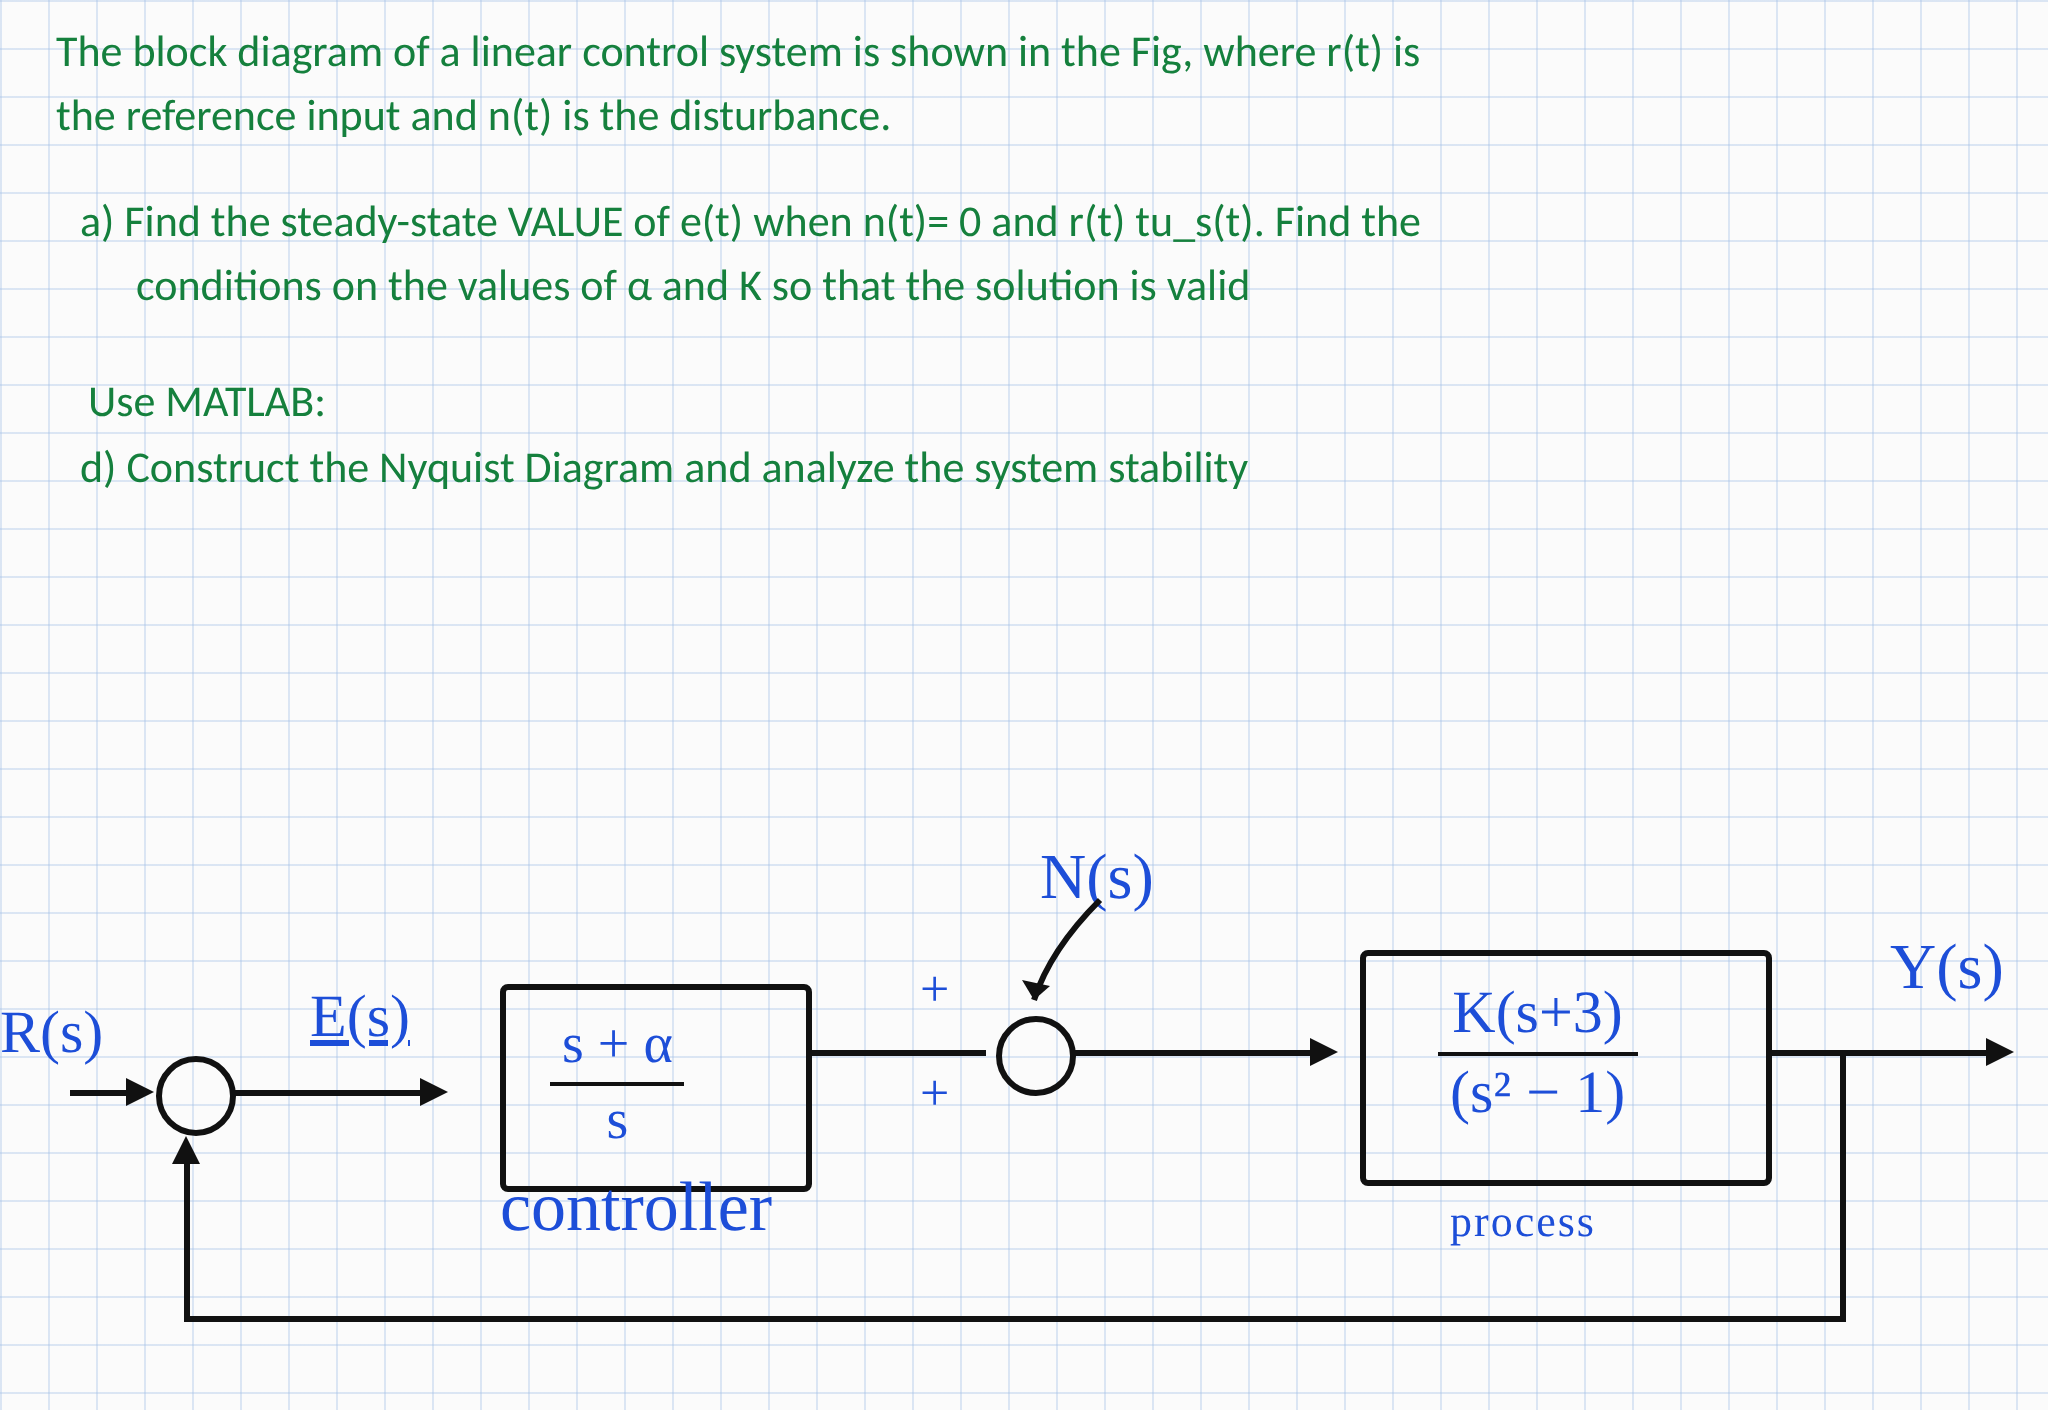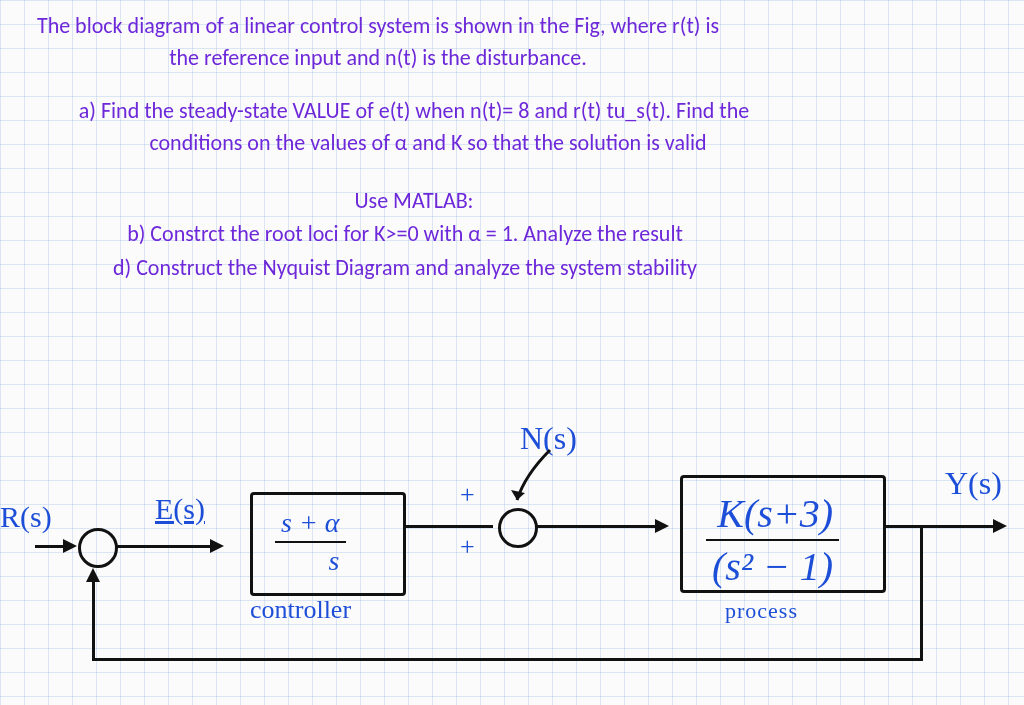--- a/index.html
+++ b/index.html
@@ -13,22 +13,21 @@
     position: relative;
     overflow: hidden;
     background:
       linear-gradient(to right, rgba(160,190,230,0.35) 1px, transparent 1px) 0 0 / 24px 24px,
       linear-gradient(to bottom, rgba(160,190,230,0.35) 1px, transparent 1px) 0 0 / 24px 24px,
       #fbfbfb;
   }
   .text-block {
     position: absolute;
     line-height: 1.45;
-    color: #6d28d9;
-    text-align: center;
+    color: #15803d;
   }
   .indent { margin-left: 38px; text-indent: -28px; padding-left: 0; }
   .li { margin-bottom: 2px; }
 
   
   .hand {
     position: absolute;
     font-family: "Comic Sans MS", "Segoe Script", cursive;
     color: #1d4ed8;
   }
@@ -50,23 +49,22 @@
   .sumcircle {
     position: absolute;
     width: 34px;
     height: 34px;
     border: 3px solid #111;
     border-radius: 50%;
   }
 
   .frac {
     display: inline-block;
-    text-align: right;
+    text-align: center;
     vertical-align: middle;
-    font-style: italic;
   }
   .frac .num { display:block; border-bottom: 2.5px solid #111; padding: 0 6px 2px; }
   .frac .den { display:block; padding: 2px 6px 0; }
 
   
   svg.arrow { position:absolute; overflow: visible; }
   .line { position:absolute; background:#111; }
   .hline { height:3px; }
   .vline { width:3px; }
   .arrowhead {
@@ -84,27 +82,26 @@
   }
 </style>
 </head>
 <body>
 
 <div class="text-block" style="left:28px; top:10px; width:700px;">
   <span>The block diagram of a linear control system is shown in the Fig, where r(t) is the reference input and n(t) is the disturbance.</span>
 </div>
 
 <div class="text-block" style="left:30px; top:95px; width:740px;">
-  <div class="li indent" style="width:720px;">a)  Find the steady-state VALUE of e(t) when n(t)= 8 and r(t) tu_s(t). Find the conditions on the values of α and K so that the solution is valid</div>
+  <div class="li indent" style="width:720px;">a)  Find the steady-state VALUE of e(t) when n(t)= 0 and r(t) tu_s(t). Find the conditions on the values of α and K so that the solution is valid</div>
 </div>
 
 <div class="text-block" style="left:44px; top:185px; width:740px;">Use MATLAB:</div>
 
 <div class="text-block" style="left:30px; top:218px; width:740px;">
-  <div class="li indent">b)  Constrct the root loci for K&gt;=0 with  α = 1. Analyze the result</div>
   <div class="li indent">d)  Construct the Nyquist Diagram and analyze the system stability</div>
 </div>
 
 <div class="diagram">
 
   <div class="hand" style="left:0px; top:80px; font-size:30px;text-align:center;">R(s)</div>
 
   <div class="line hline" style="left:35px; top:125px; width:32px;"></div>
   <div class="arrowhead" style="left:63px; top:119px;"></div>
 
@@ -115,39 +112,39 @@
   <div class="arrowhead" style="left:210px; top:119px;"></div>
 
   <div class="box" style="left:250px; top:72px; width:150px; height:98px;">
     <div class="hand" style="position:relative; left:22px; top:12px; font-size:28px;">
       <span class="frac">
         <span class="num">s + α</span>
         <span class="den">s</span>
       </span>
     </div>
   </div>
-  <div class="hand" style="left:250px; top:175px; font-size:26px;">controller</div>
+  <div class="hand" style="left:250px; top:164px; font-size:35px;">controller</div>
 
   <div class="line hline" style="left:403px; top:105px; width:90px;"></div>
   <div class="hand" style="left:460px; top:112px; font-size:26px;">+</div>
   <div class="hand" style="left:460px; top:60px; font-size:26px;">+</div>
 
   <div class="sumcircle" style="left:498px; top:88px;"></div>
 
   <div class="hand" style="left:520px; top:0px; font-size:32px;">N(s)</div>
   <svg class="arrow" style="left:505px; top:30px;" width="60" height="65">
     <path d="M45 0 Q20 25 12 50" stroke="#111" stroke-width="3" fill="none"></path>
     <path d="M12 50 l-6 -10 l14 3 z" fill="#111"></path>
   </svg>
 
   <div class="line hline" style="left:535px; top:105px; width:125px;"></div>
   <div class="arrowhead" style="left:655px; top:99px;"></div>
 
   <div class="box" style="left:680px; top:55px; width:200px; height:112px;">
-    <div class="hand" style="position:relative; left:23px; top:12px; font-size:40px;">
+    <div class="hand" style="position:relative; left:36px; top:12px; font-size:30px;">
       <span class="frac">
         <span class="num">K(s+3)</span>
         <span class="den">(s² − 1)</span>
       </span>
     </div>
   </div>
   <div class="hand" style="left:725px; top:178px; font-size:22px; letter-spacing:1px;">process</div>
 
   <div class="line hline" style="left:883px; top:105px; width:115px;"></div>
   <div class="arrowhead" style="left:993px; top:99px;"></div>

